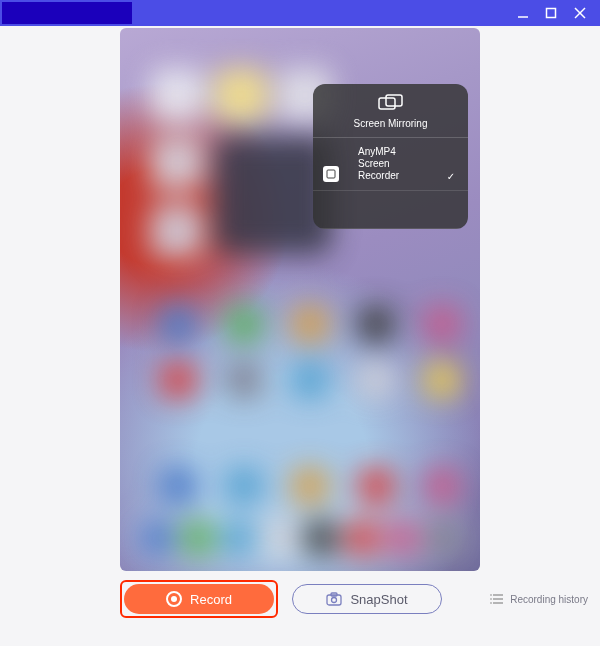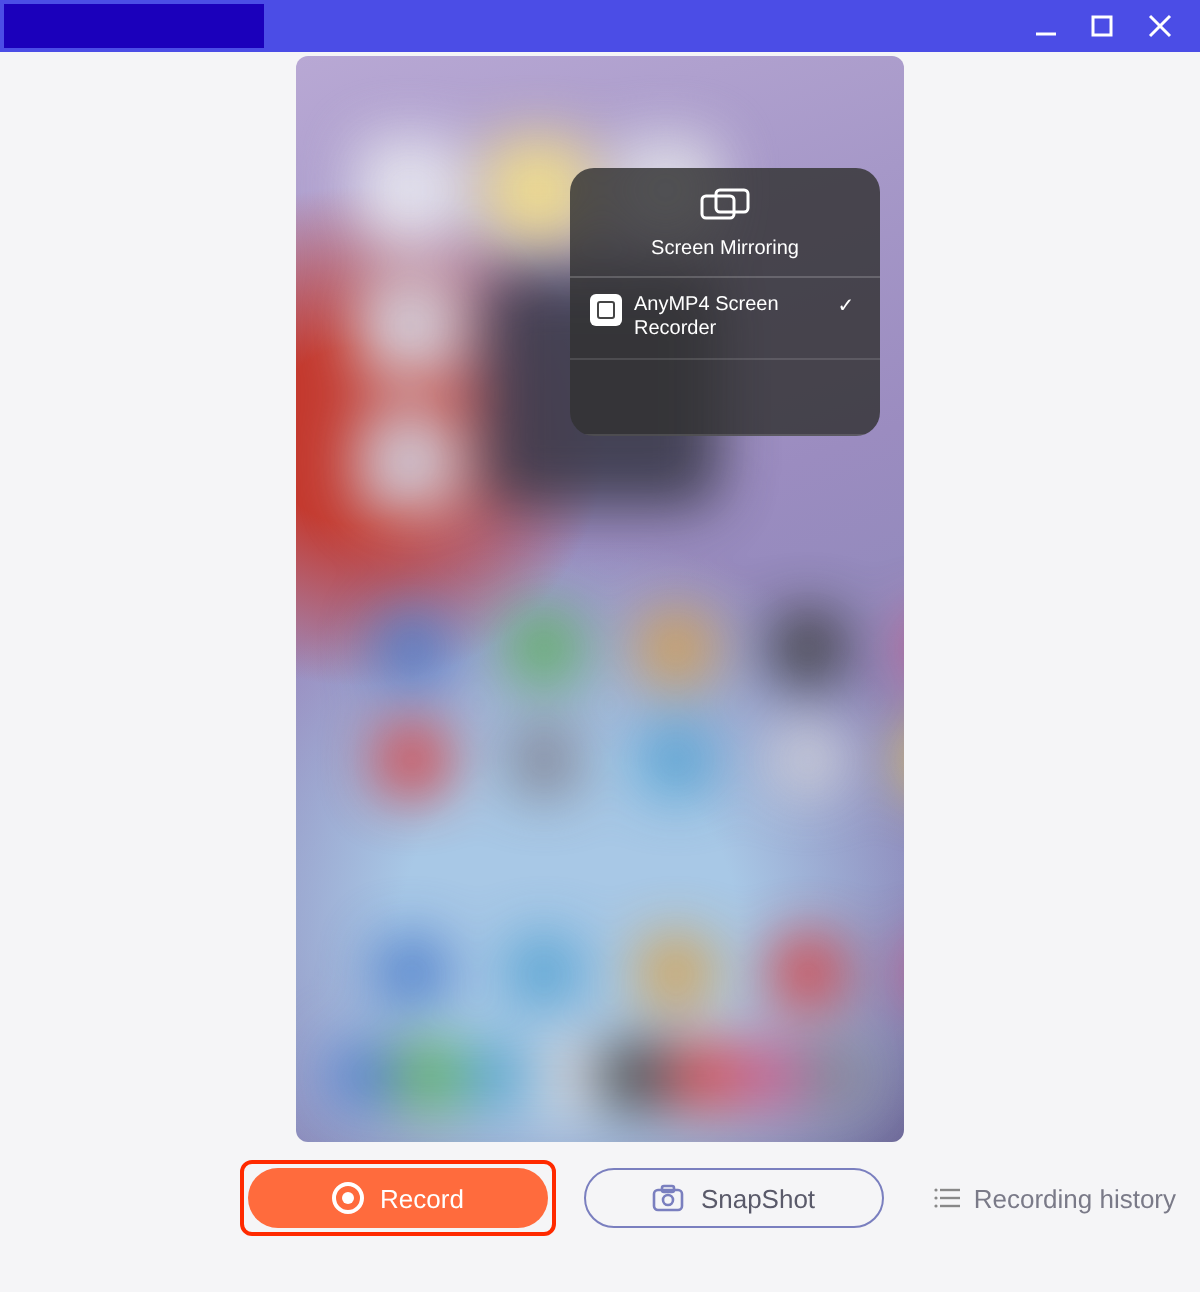--- a/index.html
+++ b/index.html
@@ -4,21 +4,21 @@
 <style>
 * { box-sizing: border-box; margin: 0; padding: 0; }
 body { width: 600px; height: 646px; background: #f5f5f7; font-family: -apple-system, BlinkMacSystemFont, "Segoe UI", Arial, sans-serif; overflow: hidden; }
 
 .titlebar { height: 26px; background: #4b4de6; display: flex; align-items: center; justify-content: space-between; padding: 0 6px 0 0; }
 .titlebar-left { width: 130px; height: 22px; background: #1b00bb; margin-left: 2px; }
 .titlebar-controls { display: flex; gap: 14px; align-items: center; padding-right: 6px; }
 .titlebar-controls svg { display: block; }
 
 .mirror-area { height: 547px; display: flex; justify-content: center; align-items: flex-start; padding-top: 2px; }
-.device-screen { width: 304px; height: 543px; border-radius: 6px; position: relative; overflow: hidden;
+.device-screen { width: 360px; height: 543px; border-radius: 6px; position: relative; overflow: hidden;
   background:
     radial-gradient(circle at 10% 35%, #c43a2f 0%, #c43a2f 10%, transparent 28%),
     radial-gradient(circle at 45% 80%, #a8c8e6 0%, #a8c8e6 18%, transparent 42%),
     linear-gradient(160deg, #b8a8d4 0%, #a698c8 25%, #9b8cc0 45%, #928abc 60%, #8a82b6 80%, #6e6a9a 100%);
 }
 .device-screen::before { content:""; position:absolute; inset:0; backdrop-filter: blur(0); filter: blur(0); }
 
 .blur-layer { position:absolute; inset:0; filter: blur(14px); opacity:0.9; }
 .widget { position:absolute; border-radius:12px; }
 .w1 { left:30px; top:40px; width:54px; height:54px; background:#e8e8ef; }
@@ -35,41 +35,41 @@
 .r3 { top:440px; }
 .app.a1{background:#4a7ac8;} .app.a2{background:#5ab05a;} .app.a3{background:#d8a048;} .app.a4{background:#3a3a3a;} .app.a5{background:#c85a8a;}
 .app.b1{background:#d84040;} .app.b2{background:#808090;} .app.b3{background:#50a0d0;} .app.b4{background:#d0d0d8;} .app.b5{background:#e8c850;}
 
 .dock { position:absolute; bottom:8px; left:10px; right:10px; height:50px; background:rgba(255,255,255,0.28); border-radius:16px; display:flex; align-items:center; justify-content:space-around; padding:0 6px; }
 .dock .app { width:34px; height:34px; border-radius:8px; }
 
 .mirror-panel { position:absolute; top:56px; right:12px; width:155px; background:rgba(50,50,50,0.82); border-radius:12px; color:#fff; font-size:10px; overflow:hidden; }
 .mp-head { padding:10px 8px 8px; text-align:center; border-bottom:1px solid rgba(255,255,255,0.18); }
 .mp-head svg { margin-bottom:4px; }
-.mp-item { display:flex; align-items:flex-start; gap:6px; padding:8px 10px; border-bottom:1px solid rgba(255,255,255,0.12); }
+.mp-item { display:flex; align-items:flex-end; gap:19px; padding:8px 10px; border-bottom:1px solid rgba(255,255,255,0.12); }
 .mp-item .ico { width:16px; height:16px; background:#fff; border-radius:3px; display:flex; align-items:center; justify-content:center; flex-shrink:0; }
 .mp-item .txt { flex:1; line-height:1.2; }
 .mp-item .chk { width:14px; text-align:center; }
 .mp-spacer { height:38px; border-bottom:1px solid rgba(255,255,255,0.12); }
 .mp-stop { text-align:center; padding:10px 8px; }
 
 .bottom-bar { height: 73px; padding: 4px 12px 0; }
 .settings-row { display:flex; justify-content:center; align-items:center; gap:28px; height:24px; font-size:13px; font-weight:600; color:#222; }
 .settings-row svg { display:block; }
 
 .buttons-row { display:flex; align-items:center; height:44px; gap:14px; padding-left:108px; }
 .btn { height:30px; border-radius:15px; display:inline-flex; align-items:center; justify-content:center; gap:8px; font-size:13px; }
 .btn-record-wrap { border:2px solid #ff2a00; padding:2px; border-radius:6px; display:inline-flex; }
 .btn-record { width:150px; background:#ff6b3d; color:#fff; font-weight:500; }
 .btn-record .dot { width:16px; height:16px; border:2px solid #fff; border-radius:50%; display:flex; align-items:center; justify-content:center; }
 .btn-record .dot::after { content:""; width:6px; height:6px; background:#fff; border-radius:50%; }
 .btn-snap { width:150px; border:1px solid #7a7fbf; color:#5a5a6a; background:transparent; }
 .btn-snap svg { display:block; }
 
-.history { display:inline-flex; align-items:center; gap:6px; font-size:13px; color:#7a7a88; margin-left:auto; }
+.history { display:inline-flex; align-items:center; gap:6px; font-size:10px; color:#7a7a88; margin-left:auto; }
 .history svg { display:block; }
 </style>
 </head>
 <body>
 
 <div class="titlebar">
   <div class="titlebar-left"></div>
   <div class="titlebar-controls">
     <span>
       <svg width="14" height="14" viewBox="0 0 14 14">

